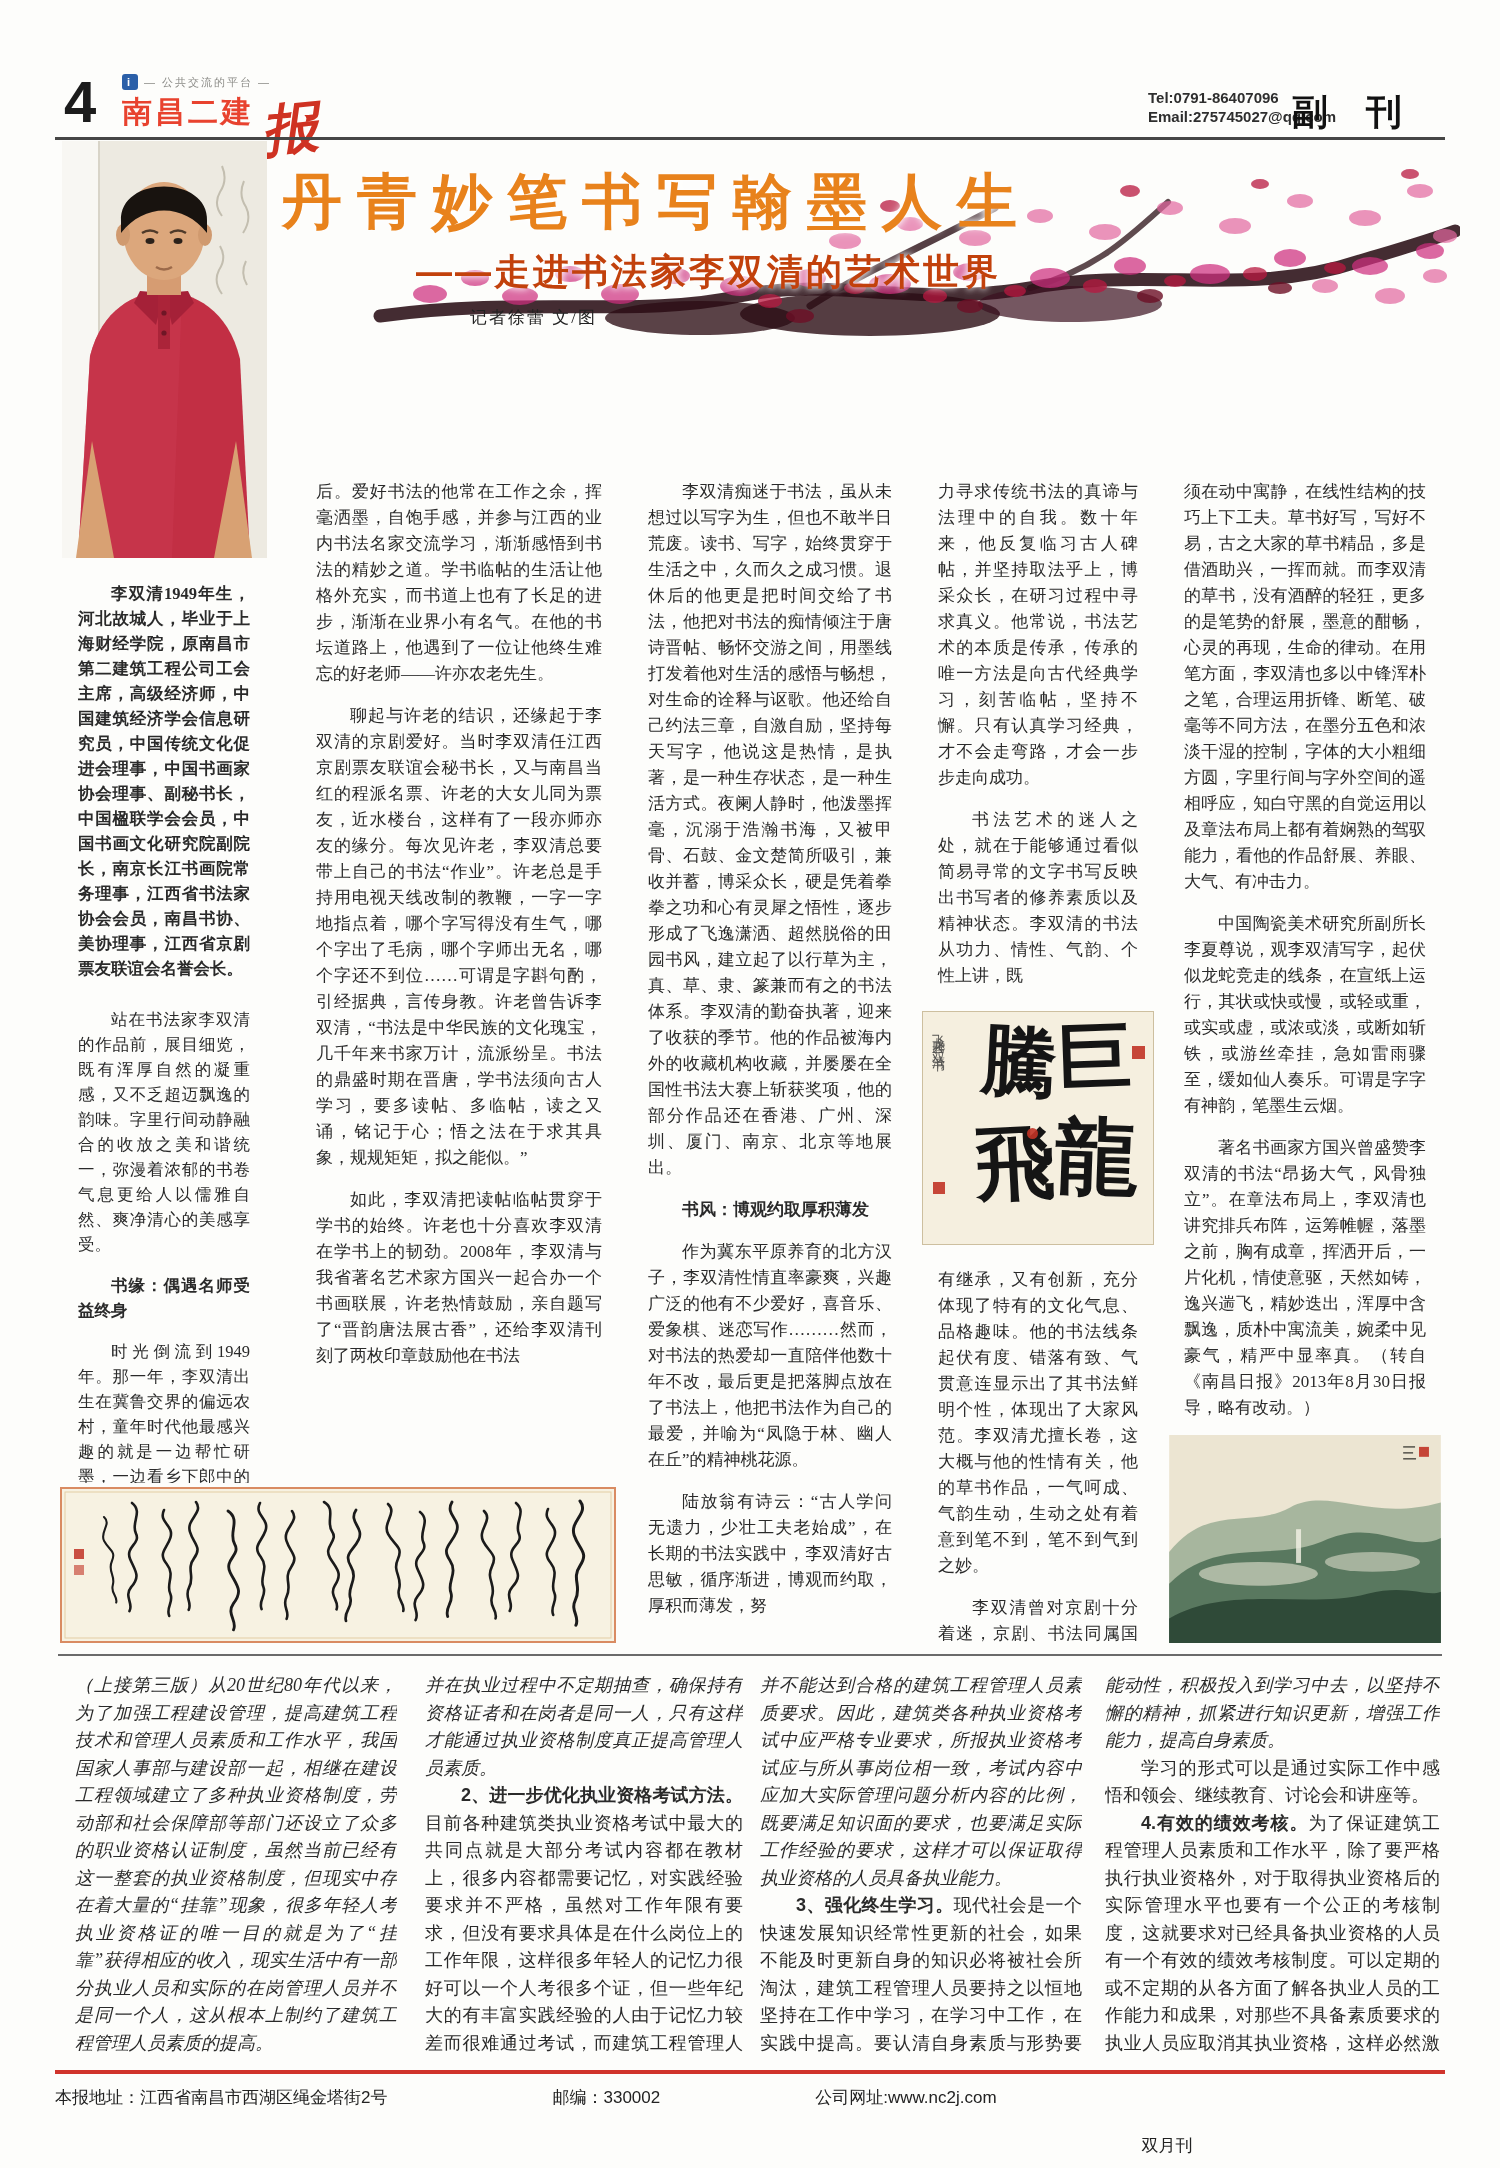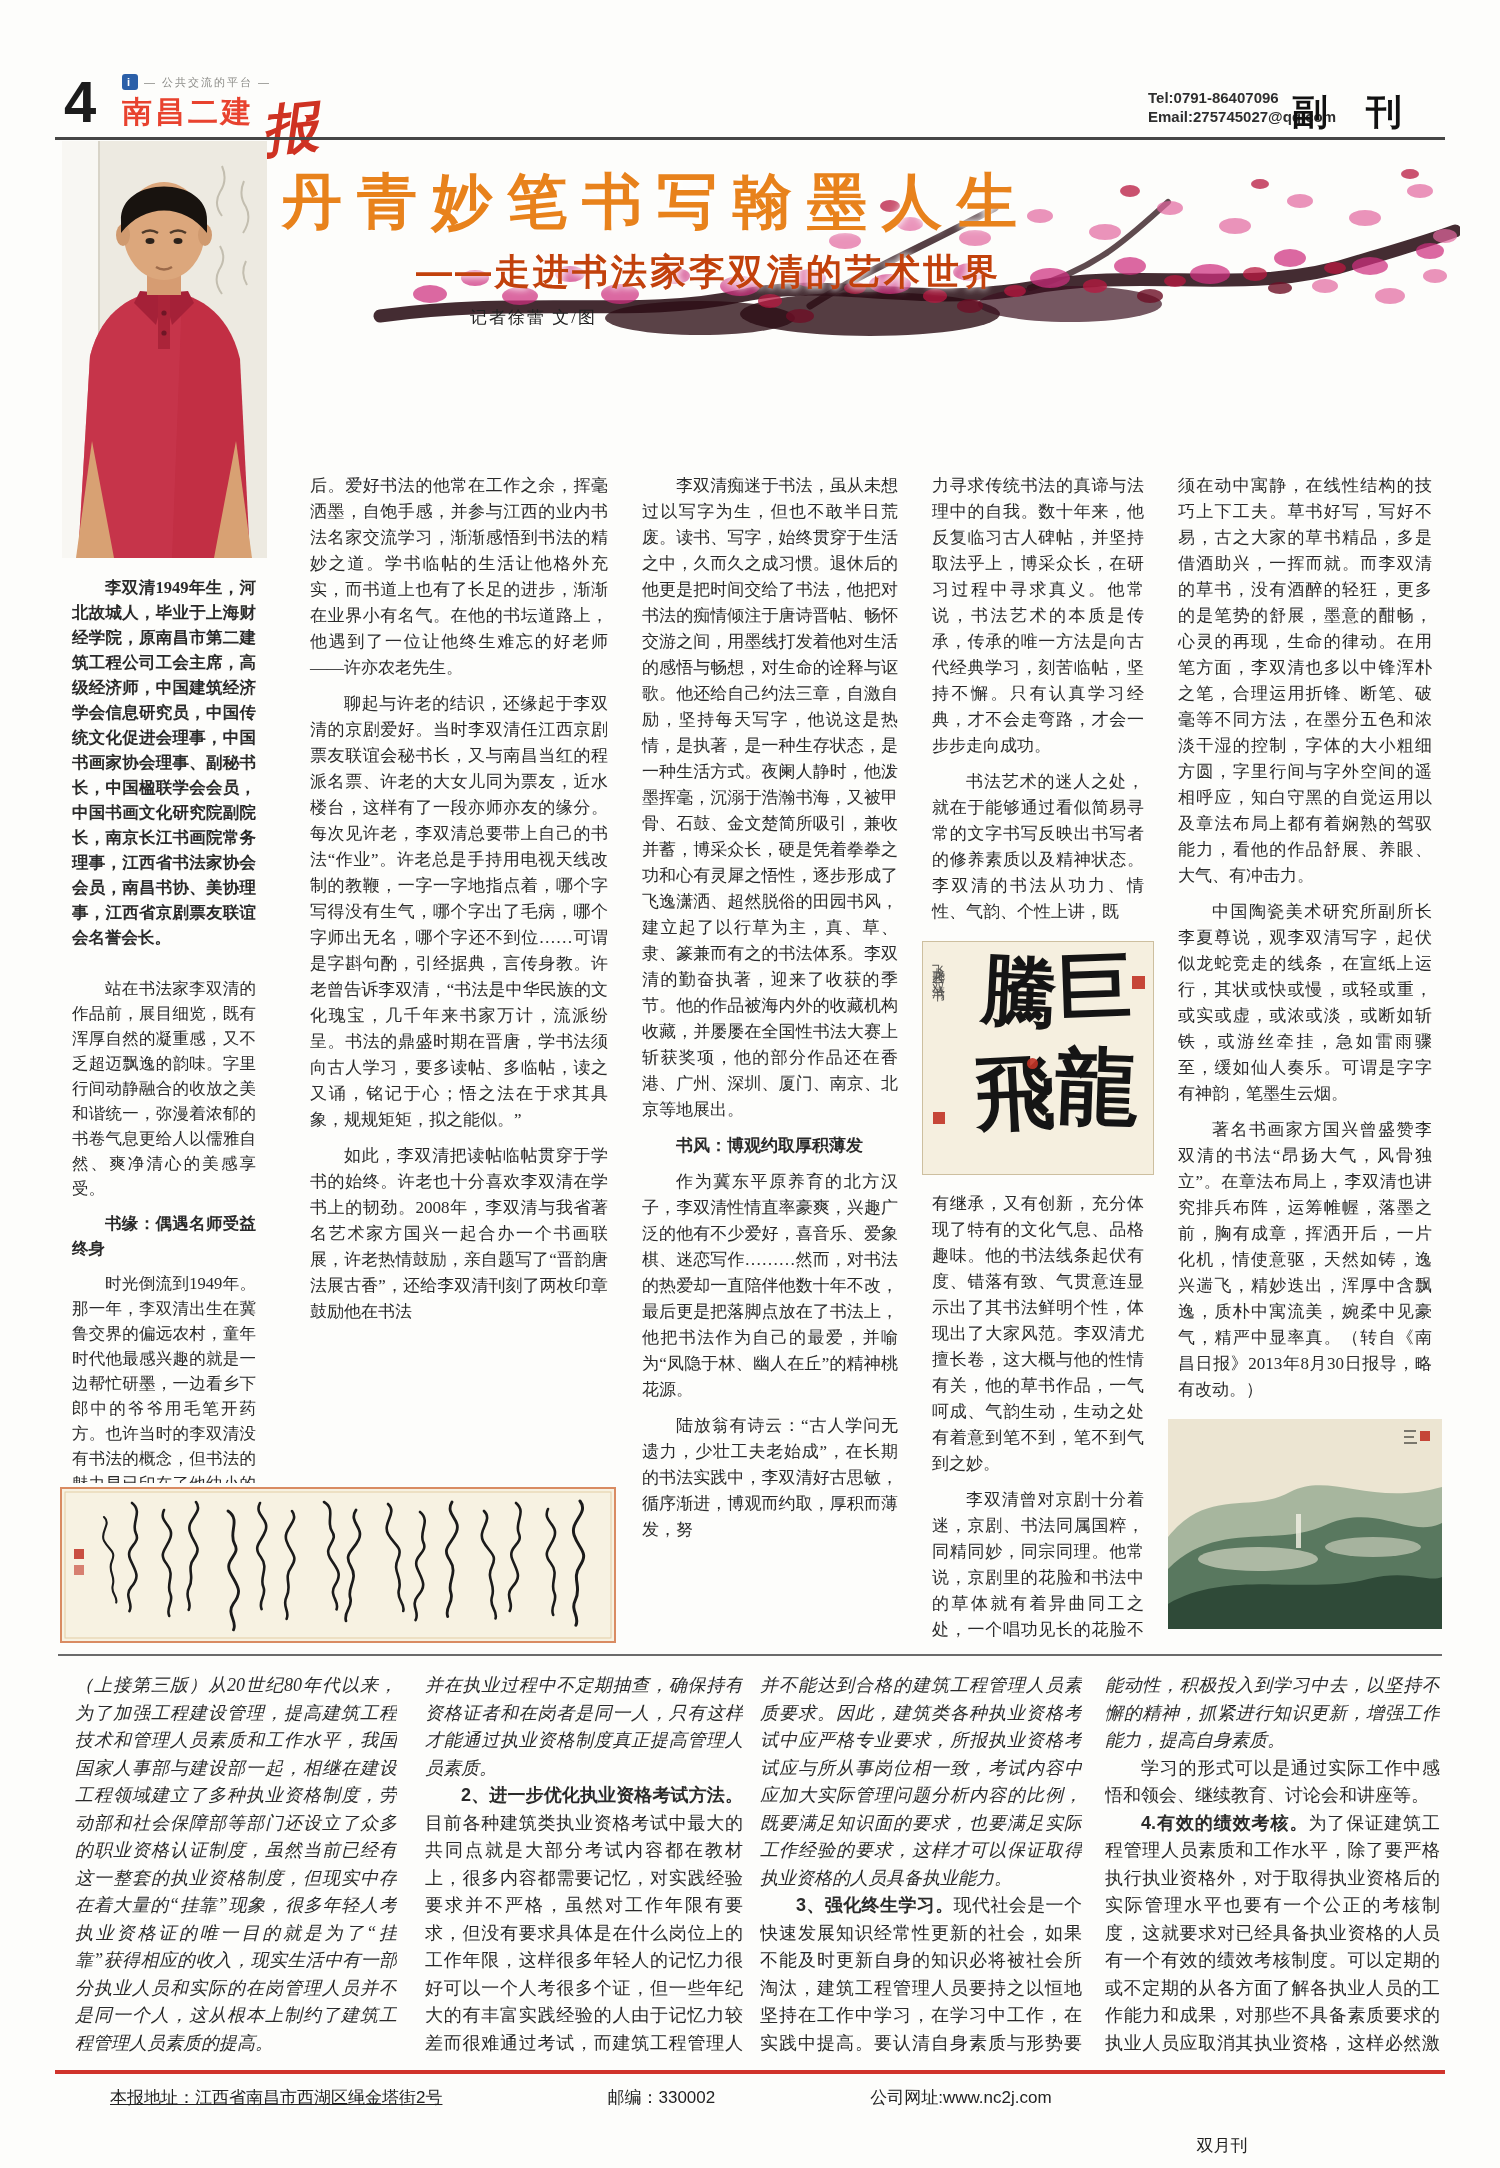--- a/index.html
+++ b/index.html
@@ -15,21 +15,21 @@
   .edition{font-family:"Liberation Sans",sans-serif;font-weight:bold;font-size:36px;color:#111;letter-spacing:14px;}
   .rule{background:#464646;}
   
   .headline{font-family:"Liberation Sans",sans-serif;font-weight:900;font-size:60px;letter-spacing:15px;color:#e8821c;
             text-shadow:0 0 6px rgba(255,255,255,.95),0 0 12px rgba(255,255,255,.8);white-space:nowrap;}
   .subhead-line{font-family:"Liberation Sans",sans-serif;font-weight:900;font-size:36px;letter-spacing:3px;color:#c2410c;
             text-shadow:0 0 6px rgba(255,255,255,.95),0 0 10px rgba(255,255,255,.85);white-space:nowrap;}
   .byline{font-size:17px;color:#222;letter-spacing:2px;}
   
   .tcol{font-size:17px;line-height:26px;text-align:justify;overflow:hidden;}
-  .tcol p{margin:10px;text-indent:2em;}
+  .tcol p{margin:16px;text-indent:2em;}
   .tcol p.cont{text-indent:0;}
   .tcol p.sub{font-weight:bold;}
   .narrow{font-size:16.5px;line-height:25px;}
   .bio{font-weight:bold;margin-bottom:26px !important;}
   .b2col{font-size:18px;line-height:27.5px;text-align:justify;overflow:hidden;}
   .b2col p{margin:0;text-indent:2em;}
   .b2col p.cont{text-indent:0;font-style:italic;}
   .b2col b{font-family:"Liberation Sans",sans-serif;font-weight:bold;}
   
   .artbox{background:#f5efdf;border:1px solid #cdbf9f;position:relative;overflow:hidden;}
@@ -279,19 +279,19 @@
     <p><b>3、强化终生学习。</b><span>现代社会是一个快速发展知识经常性更新的社会，如果不能及时更新自身的知识必将被社会所淘汰，建筑工程管理人员要持之以恒地坚持在工作中学习，在学习中工作，在实践中提高。要认清自身素质与形势要求的差距，树立终生学习的观念，提高学习的自觉性，变被动为主动，充分发挥学习的主观</span></p>
   </div>
   <div class="abs b2col" style="left:1105px;top:1672px;width:335px;height:388px;">
     <p class="cont">能动性，积极投入到学习中去，以坚持不懈的精神，抓紧进行知识更新，增强工作能力，提高自身素质。</p>
     <p>学习的形式可以是通过实际工作中感悟和领会、继续教育、讨论会和讲座等。</p>
     <p><b>4.有效的绩效考核。</b><span>为了保证建筑工程管理人员素质和工作水平，除了要严格执行执业资格外，对于取得执业资格后的实际管理水平也要有一个公正的考核制度，这就要求对已经具备执业资格的人员有一个有效的绩效考核制度。可以定期的或不定期的从各方面了解各执业人员的工作能力和成果，对那些不具备素质要求的执业人员应取消其执业资格，这样必然激励建筑管理人员在取得执业资格后仍要不断提高自身素质。□</span></p>
   </div>
 
   <div class="abs" style="left:55px;top:2070px;width:1390px;height:4px;background:#d0342c;"></div>
   <div class="abs footer-row" style="left:55px;top:2086px;width:1390px;display:flex;">
-    <span style="margin-left:55px;text-decoration:underline;">本报地址：江西省南昌市西湖区绳金塔街2号</span>
+    <span style="">本报地址：江西省南昌市西湖区绳金塔街2号</span>
     <span style="margin-left:165px;">邮编：330002</span>
     <span style="margin-left:155px;">公司网址:www.nc2j.com</span>
     <span style="margin-left:145px;margin-top:48px;">双月刊</span>
   </div>
 
 </div>
 
 </body></html>

